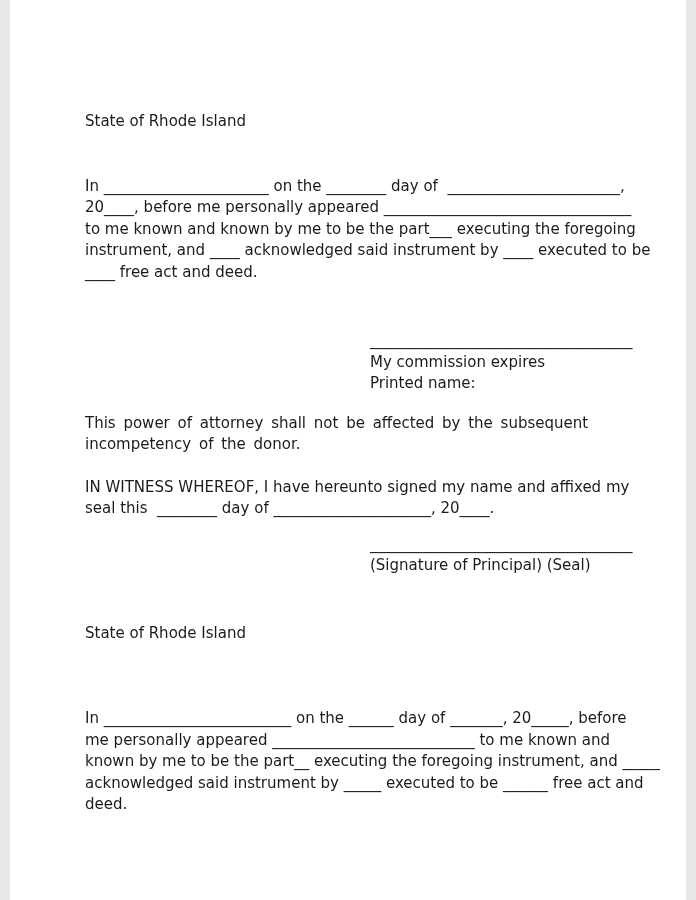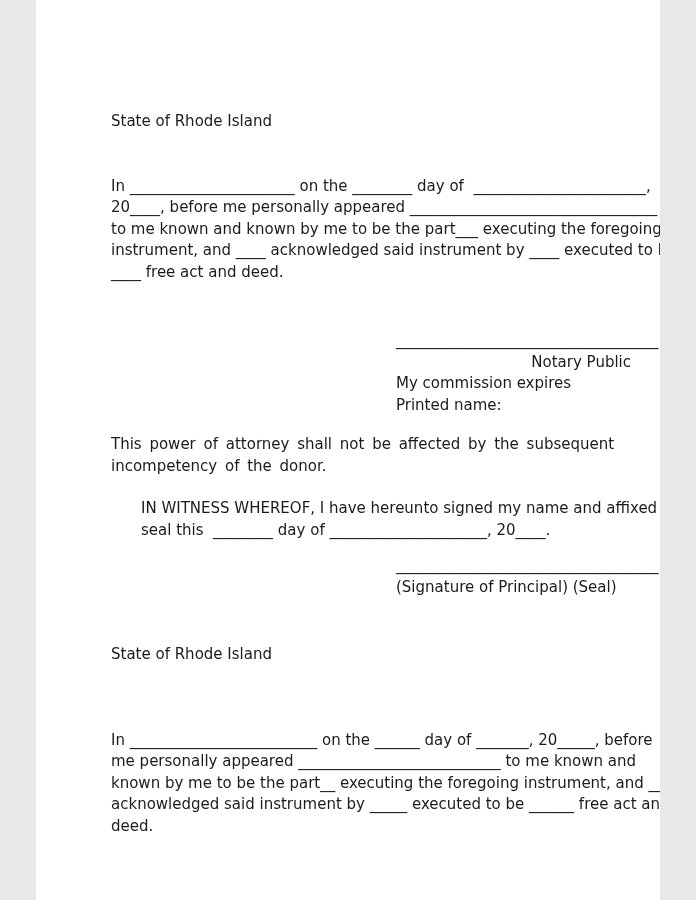--- a/index.html
+++ b/index.html
@@ -1,18 +1,18 @@
 <!DOCTYPE html>
 <html><head>
 <meta charset="utf-8">
 <style>
   html, body { margin: 0; padding: 0; background: #e8e8e8; }
   .page {
     position: relative;
-    width: 624px;
+    width: 676px;
     height: 900px;
     background: #ffffff;
     color: #1b1b1b;
     font-family: "DejaVu Sans", sans-serif;
     font-size: 15px;
     line-height: 21.5px;
     overflow: hidden;
     margin: 0 auto;
   }
   .content {
@@ -32,21 +32,21 @@
     width: 262px;
   }
   .notary-title { text-align: right; padding-right: 27px; }
 
   .durability {
     margin-top: 18px;
     font-weight: 400;
     word-spacing: 3px;
   }
 
-  .witness { margin-top: 21px; margin-left: 30px; }
+  .witness { margin-top: 21px; }
 
   .principal-sig {
     margin-top: 14px;
     margin-left: 285px;
     width: 262px;
   }
 
   .heading2 { margin-top: 3px; }
 
   .ack2 { margin-top: 21px; }
@@ -62,21 +62,20 @@
     </div>
 
     <div class="para ack1">In ______________________ on the ________ day of  _______________________,
 20____, before me personally appeared _________________________________
 to me known and known by me to be the part___ executing the foregoing
 instrument, and ____ acknowledged said instrument by ____ executed to be
 ____ free act and deed.</div>
 
     <div class="notary-block">
       <div>___________________________________</div>
-      <div class="notary-title">Notary Public</div>
       <div>My commission expires</div>
       <div>Printed name:</div>
     </div>
 
     <div class="para durability">This power of attorney shall not be affected by the subsequent
 incompetency of the donor.</div>
 
     <div class="para witness">IN WITNESS WHEREOF, I have hereunto signed my name and affixed my
 seal this  ________ day of _____________________, 20____.</div>
 

